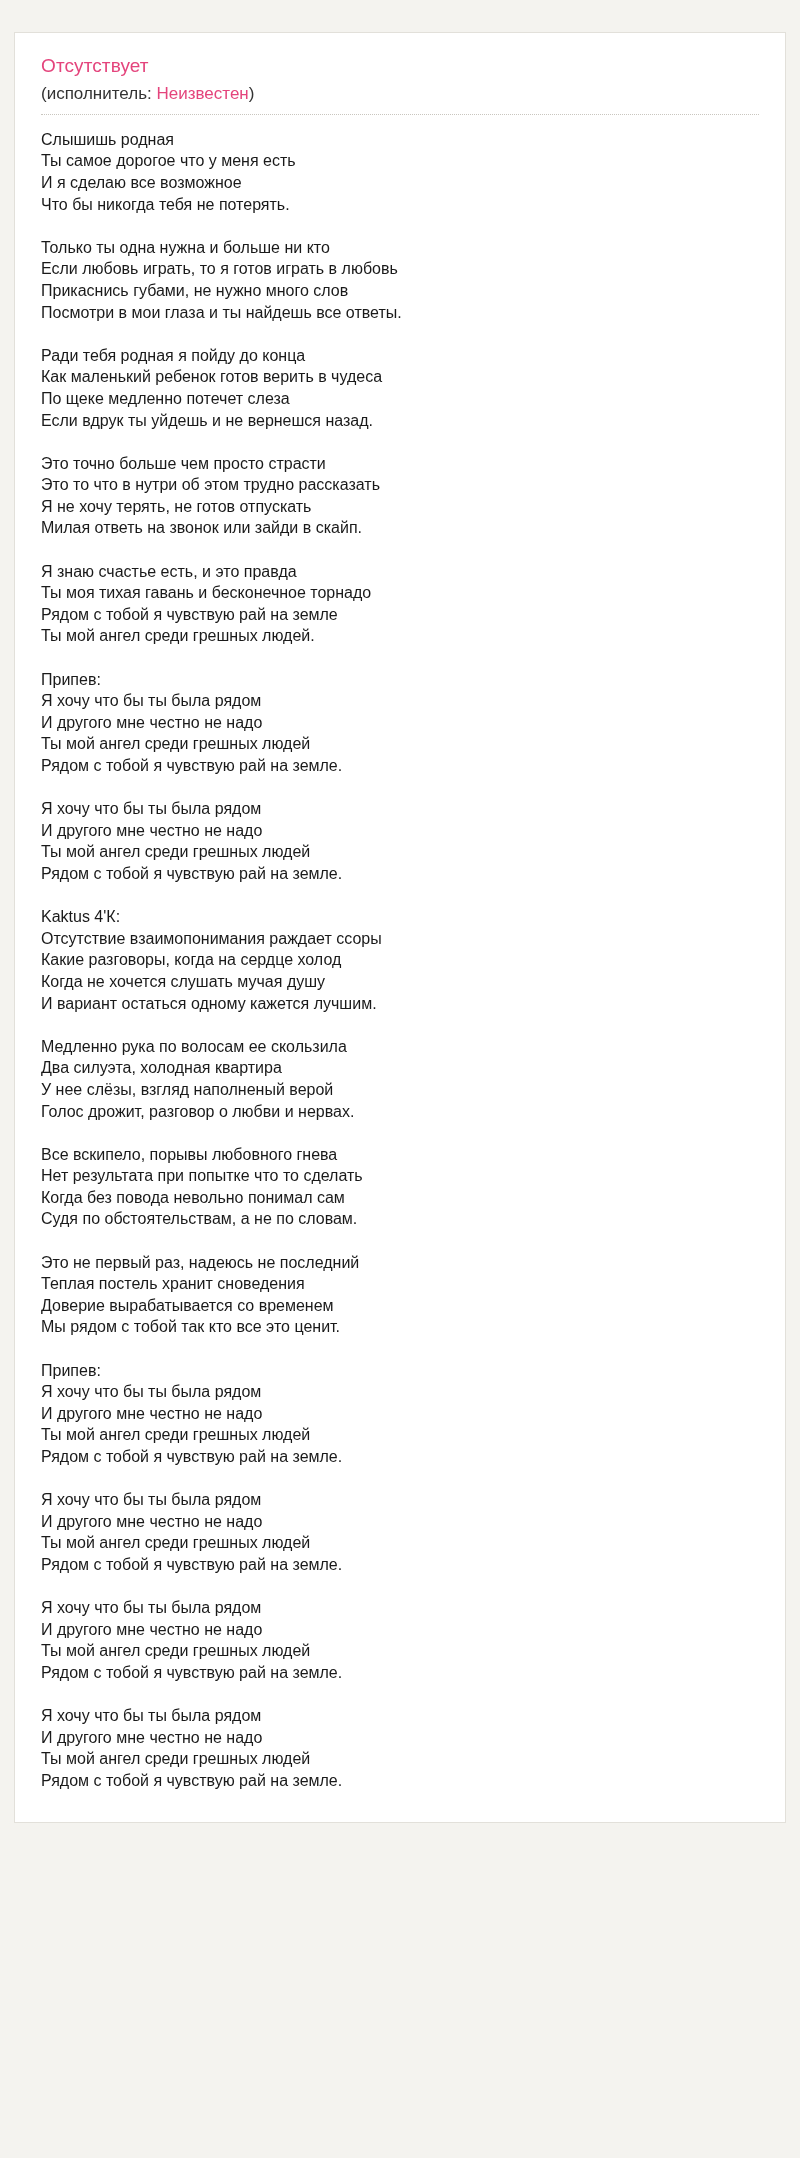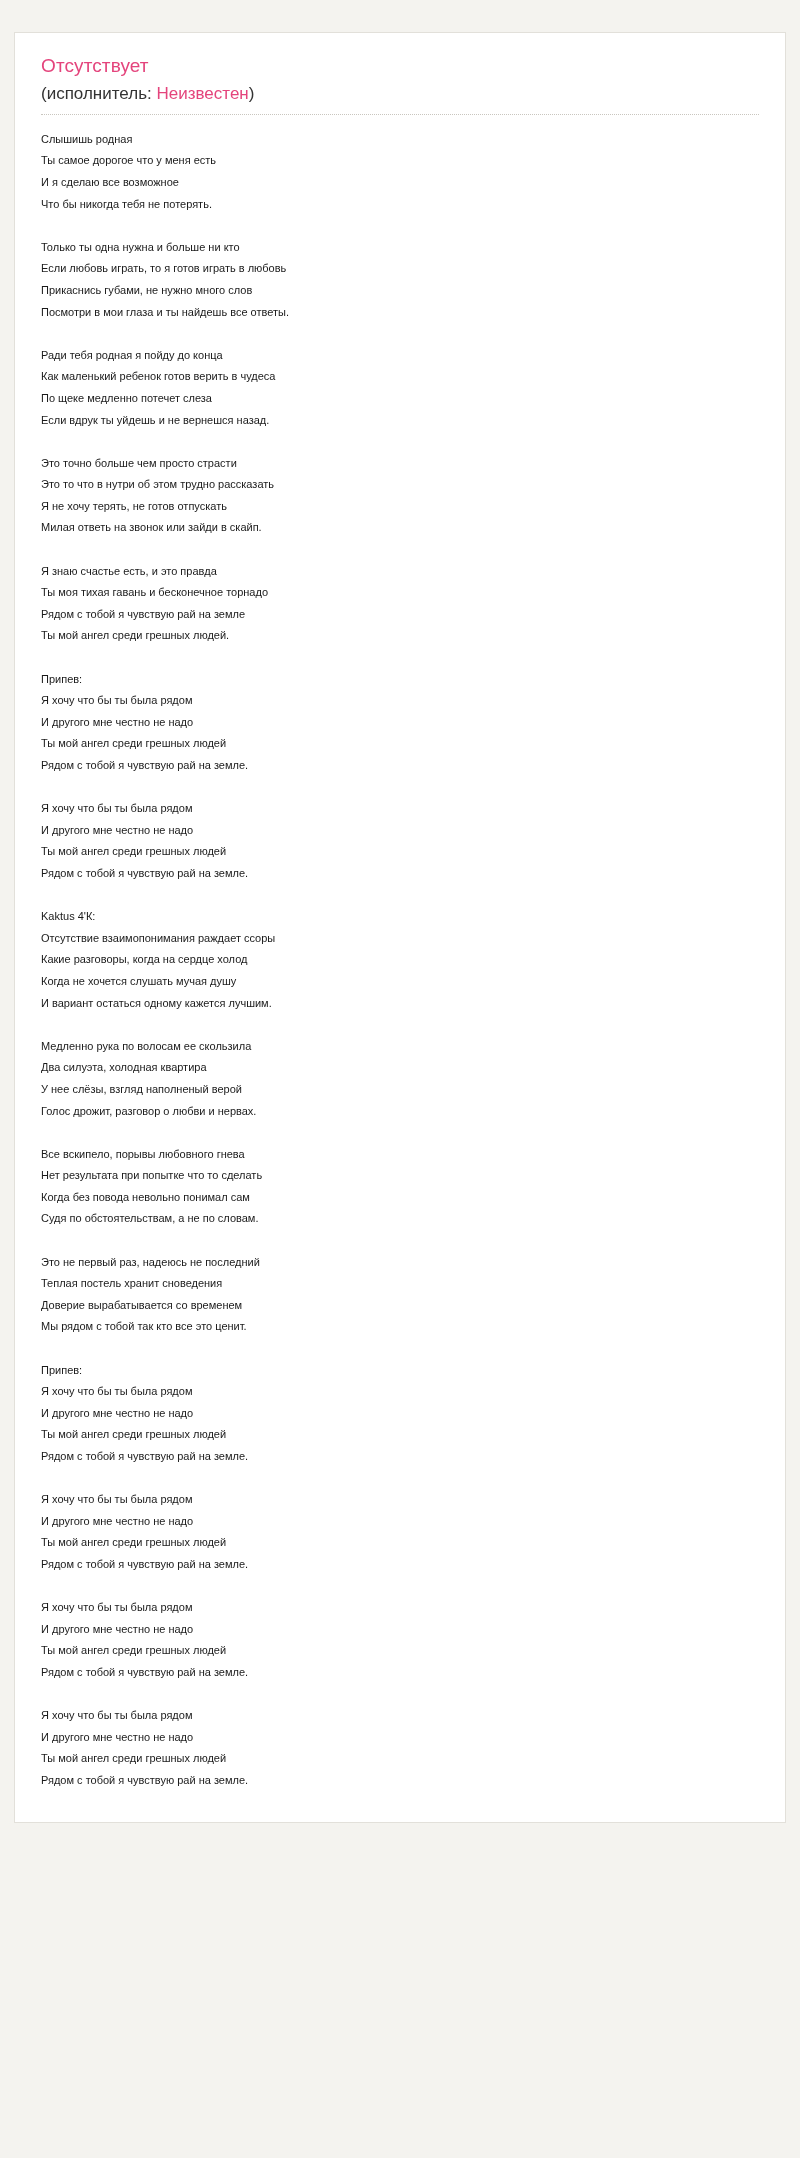--- a/index.html
+++ b/index.html
@@ -40,21 +40,21 @@
     padding-bottom: 10px;
     border-bottom: 1px dotted #c9c6bf;
     margin-bottom: 14px;
   }
   .artist-link {
     color: #e4447c;
     text-decoration: none;
     cursor: pointer;
   }
   .lyrics {
-    font-size: 11px;
+    font-size: 16px;
     line-height: 21.6px;
     color: #1a1a1a;
     white-space: pre-wrap;
     word-wrap: break-word;
   }
 </style>
 </head>
 <body>
 
 <div class="page">

